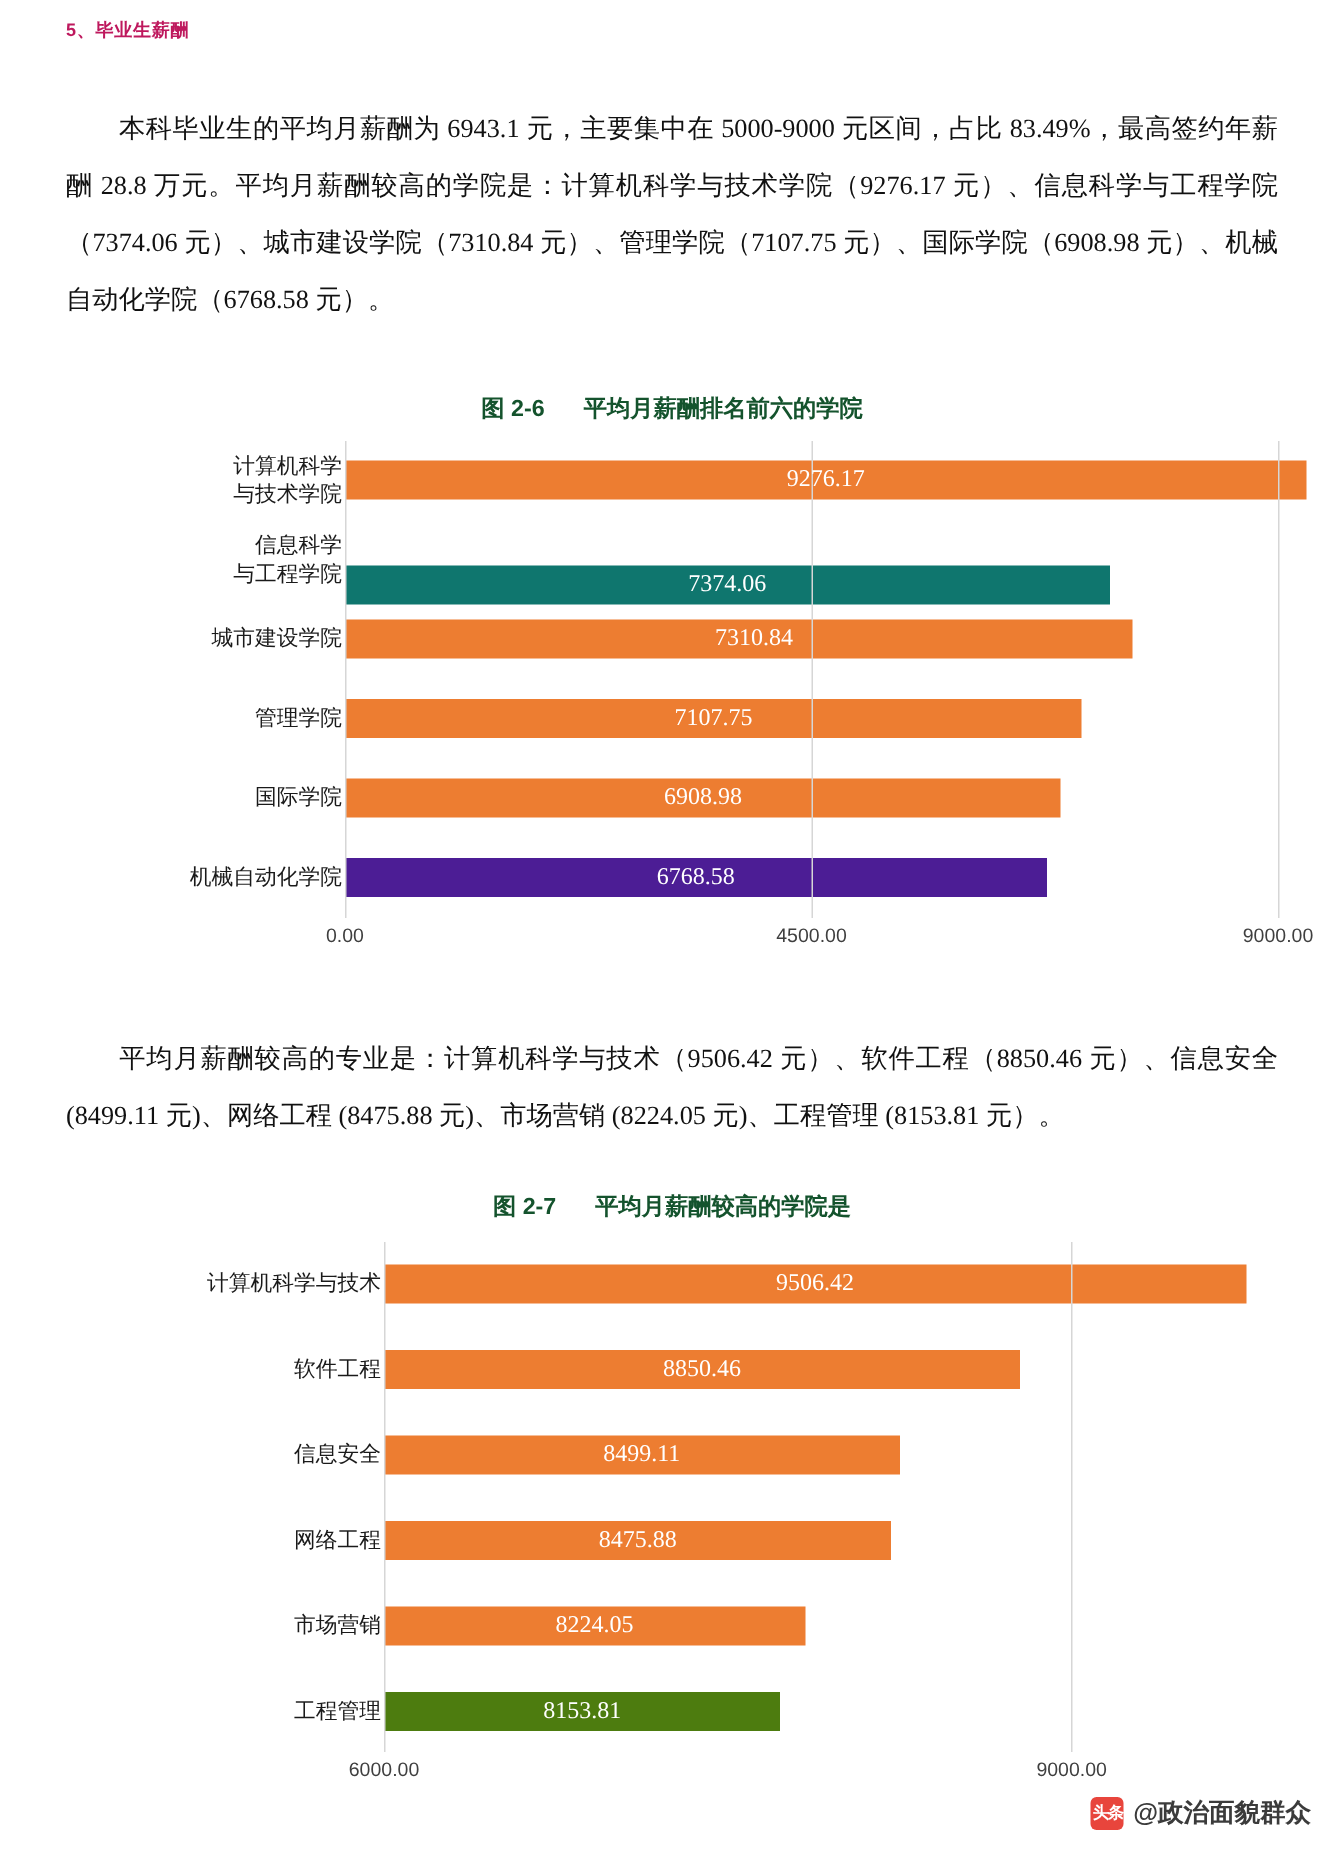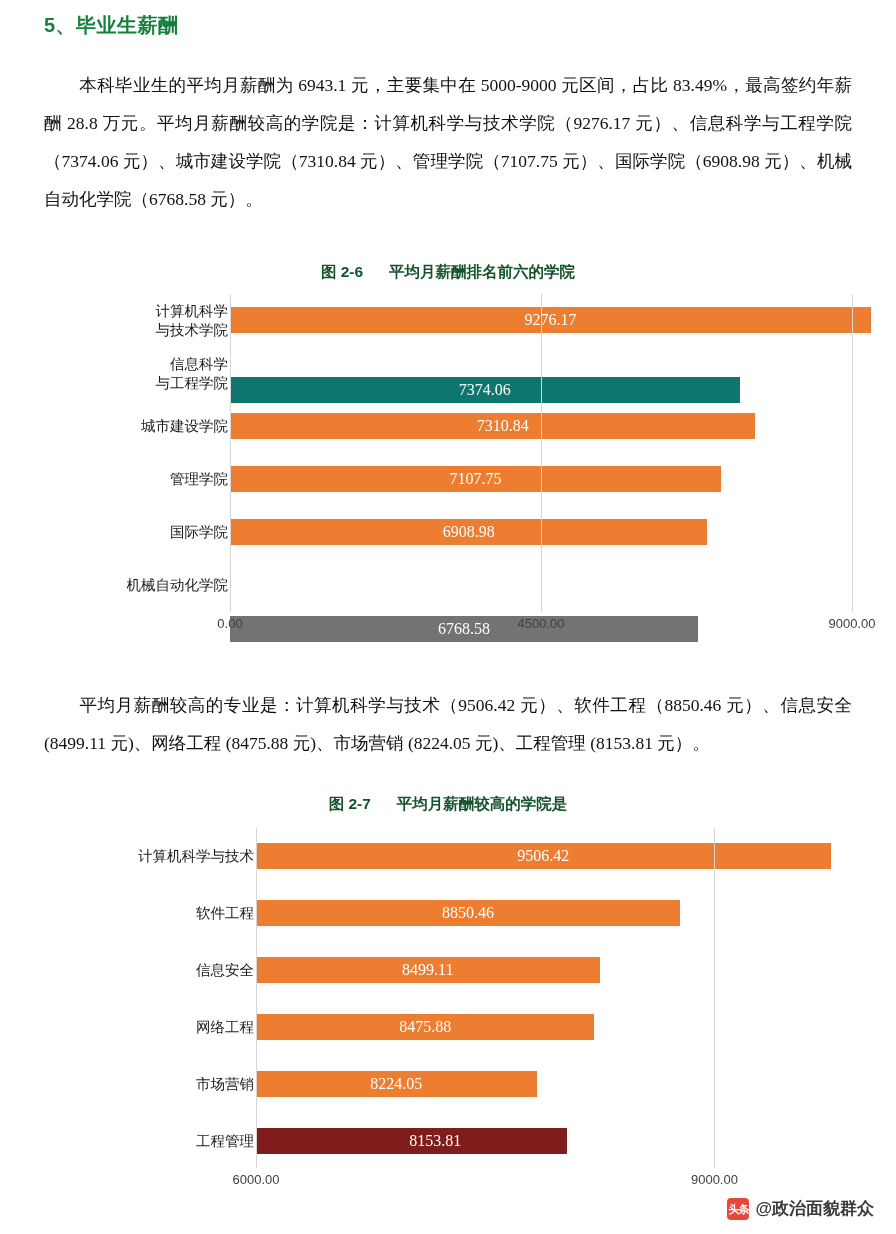--- a/index.html
+++ b/index.html
@@ -23,23 +23,23 @@
     box-sizing: border-box;
   }
 
   
   .section-heading {
     position: absolute;
     left: 44px;
     top: 12px;
     font-family: "Liberation Sans", "DejaVu Sans", sans-serif;
     font-weight: bold;
-    font-size: 20px;
+    font-size: 12px;
     letter-spacing: 0.5px;
-    color: #15803d;
+    color: #be185d;
   }
   .para {
     position: absolute;
     left: 44px;
     width: 808px;
     font-size: 17.5px;
     line-height: 38px;
     text-align: justify;
     text-justify: inter-ideograph;
     color: #111;
@@ -219,21 +219,21 @@
           <div class="cat-label">国际学院</div>
           <div class="track">
             <div class="bar" style="width: 76.7664%; background: rgb(237, 125, 49);">
               <span class="bar-value">6908.98</span>
             </div>
           </div>
         </div>
         <div class="row">
           <div class="cat-label">机械自动化学院</div>
           <div class="track">
-            <div class="bar" style="width: 75.2064%; background: #737373; margin-top: 44px;">
+            <div class="bar" style="width: 75.2064%; background: #4c1d95;">
               <span class="bar-value">6768.58</span>
             </div>
           </div>
         </div>
         <div class="axis-line" style="height: 318px; left: calc(0% + 186px);"></div>
         <div class="axis-line" style="height: 318px; left: calc(38.4901% + 186px);"></div>
         <div class="axis-line" style="height: 318px; left: calc(76.9802% + 186px);"></div>
       </div>
     <div class="axis-ticks">
         <div class="tick" style="left: 186px;">0.00</div>
@@ -286,21 +286,21 @@
           <div class="cat-label">市场营销</div>
           <div class="track">
             <div class="bar" style="width: 47.0788%; background: rgb(237, 125, 49);">
               <span class="bar-value">8224.05</span>
             </div>
           </div>
         </div>
         <div class="row">
           <div class="cat-label">工程管理</div>
           <div class="track">
-            <div class="bar" style="width: 44.3773%; background: #7f1d1d; padding-left: 47px;">
+            <div class="bar" style="width: 44.3773%; background: #4d7c0f;">
               <span class="bar-value">8153.81</span>
             </div>
           </div>
         </div>
         <div class="axis-line" style="height: 340px; left: calc(0% + 212px);"></div>
         <div class="axis-line" style="height: 340px; left: calc(56.7403% + 212px);"></div>
       </div>
     <div class="axis-ticks">
         <div class="tick" style="left: 212px;">6000.00</div>
         <div class="tick" style="left: 670.462px;">9000.00</div>

